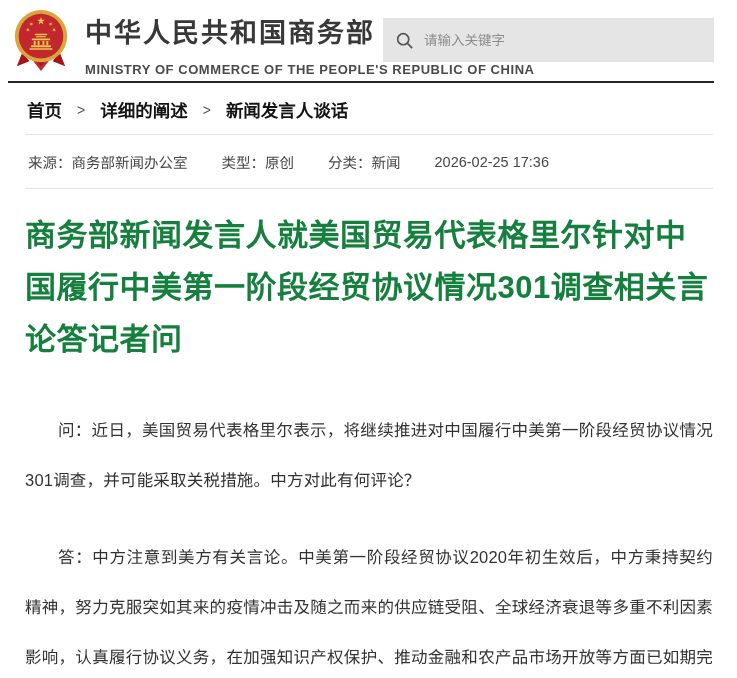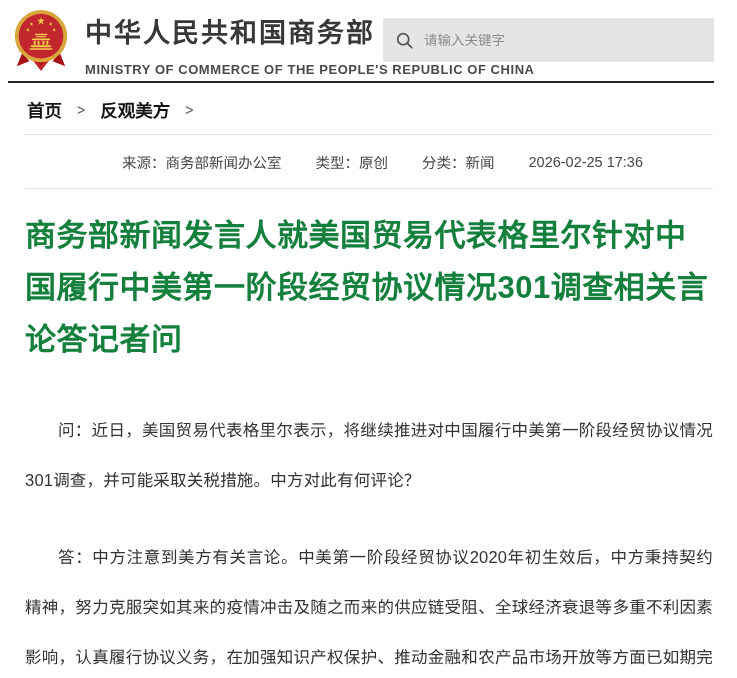--- a/index.html
+++ b/index.html
@@ -39,21 +39,21 @@
   .breadcrumb {
     padding:14px 0 12px 27px; font-size:17.5px; font-weight:700; color:#141414;
     display:flex; align-items:center;
   }
   .breadcrumb a { color:#141414; text-decoration:none; cursor:pointer; }
   .crumb-sep { font-weight:400; color:#555; margin:0 15px; font-size:14px; }
   .light-divider { margin:0 24px 0 25px; border-top:1px solid #e3e3e3; }
   
   .meta-row {
     padding:16px 0 16px 28px; font-size:14.5px; color:#474747;
-    display:flex; align-items:center;justify-content:center;
+    display:flex; align-items:center;
   }
   .meta-item { margin-right:34px; white-space:nowrap; }
   .meta-item:last-child { margin-right:0; }
   
   .article { padding:0 24px 0 25px; }
   .article-title {
     margin-top:21px; font-size:31px; line-height:52px; font-weight:700;
     color:#15803d; letter-spacing:0.5px;
   }
   .article-body p {
@@ -112,22 +112,23 @@
       <line x1="13.5" y1="13.5" x2="18.5" y2="18.5" stroke="#555" stroke-width="2" stroke-linecap="round"></line>
     </svg>
     <input class="search-input" type="text" placeholder="请输入关键字" style="">
   </div>
 </div>
 <div class="header-divider"></div>
 
 <nav class="breadcrumb">
   <a>首页</a>
   <span class="crumb-sep">&gt;</span>
-  <a>反观美方</a>
+  <a>详细的阐述</a>
   <span class="crumb-sep">&gt;</span>
+  <a>新闻发言人谈话</a>
 </nav>
 
 <div class="light-divider"></div>
 
 <div class="meta-row">
   <span class="meta-item">来源：商务部新闻办公室</span>
   <span class="meta-item">类型：原创</span>
   <span class="meta-item">分类：新闻</span>
   <span class="meta-item">2026-02-25 17:36</span>
 </div>

